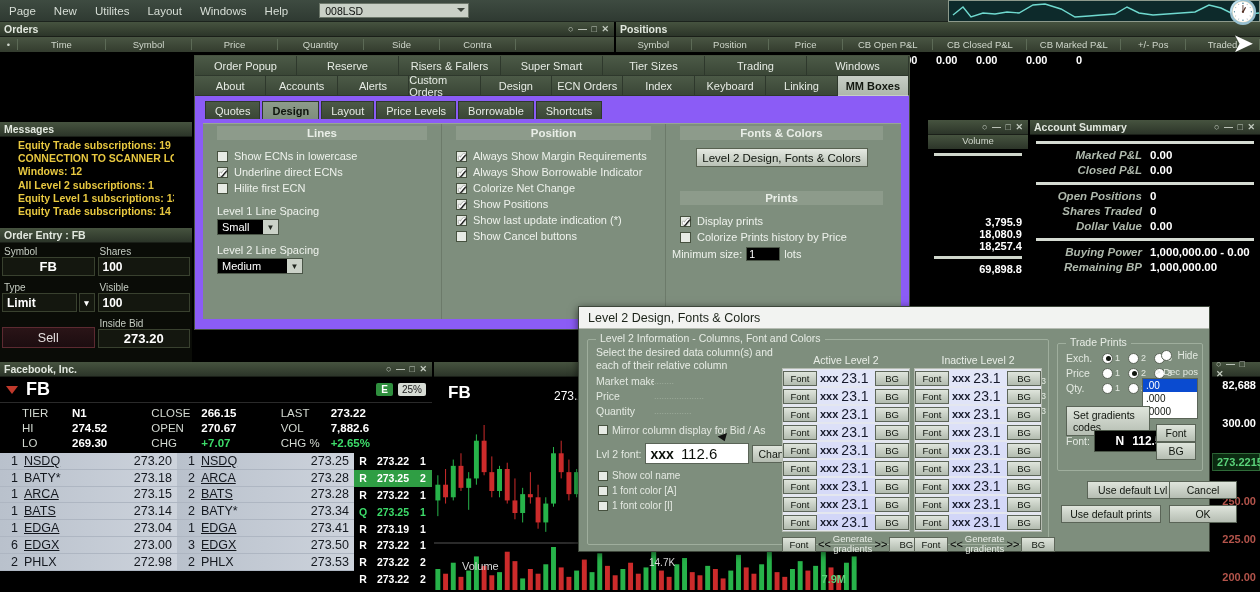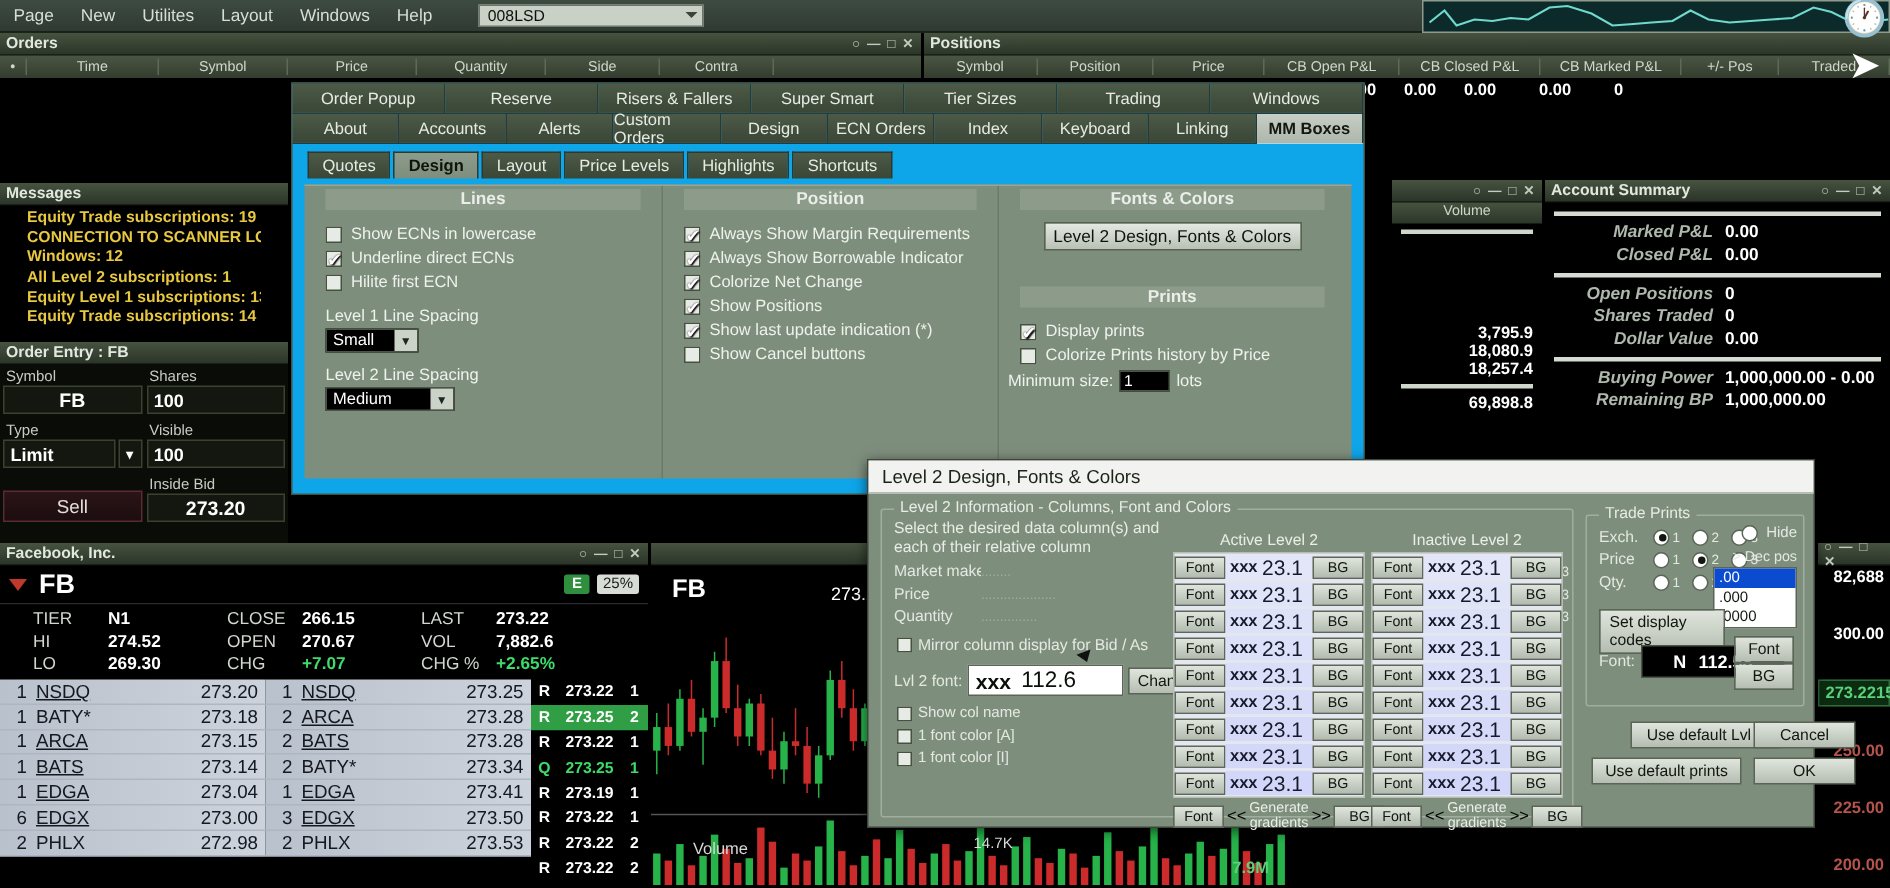--- a/index.html
+++ b/index.html
@@ -112,21 +112,21 @@
   .acct-row .k { width:120px; text-align:right; color:#aeb8ac; padding-right:8px; font-weight:bold; }
   .acct-row .v { color:#fff; font-weight:bold; font-style:normal; }
   .asep { height:3px; background:#d5dbd2; margin:4px 6px; }
 
   
   #pricestrip { left:1212px; top:362px; width:48px; height:230px; background:#000; }
   .ps-row { font-size:11px; font-weight:bold; text-align:right; padding:2px 4px; }
 
   
   #settings { position:absolute; left:194px; top:55px; width:716px; height:275px;
-    background:#0ea5e9; border:1px solid #46513f; }
+    background:#8b5cf6; border:1px solid #46513f; }
   .tabrow { display:flex; }
   .tab { flex:1; height:20px; background:linear-gradient(#4c5a47,#3a4636);
      color:#e6ebe4; font-size:11px; display:flex; align-items:center; justify-content:center;
      border-right:1px solid #2e382c; border-bottom:1px solid #2e382c; cursor:default; }
   .tab.sel { background:linear-gradient(#c7cec5,#aeb7ac); color:#12170f; font-weight:bold;
      border-bottom:1px solid #c7cec5; }
   .subtabrow { display:flex; padding:5px 6px 0 10px; gap:2px; }
   .subtab { height:18px; padding:0 9px; background:linear-gradient(#4c5a47,#3a4636);
      color:#e6ebe4; font-size:11px; display:flex; align-items:center;
      border:1px solid #2e382c; border-bottom:none; cursor:default; }
@@ -788,21 +788,21 @@
       <div class="tab">Index</div>
       <div class="tab">Keyboard</div>
       <div class="tab">Linking</div>
       <div class="tab sel">MM Boxes</div>
     </div>
   <div class="subtabrow" id="subTabs">
       <div class="subtab">Quotes</div>
       <div class="subtab sel">Design</div>
       <div class="subtab">Layout</div>
       <div class="subtab">Price Levels</div>
-      <div class="subtab">Highlights</div>
+      <div class="subtab">Borrowable</div>
       <div class="subtab">Shortcuts</div>
     </div>
   <div class="panel">
 
     <div class="col colA">
       <div class="secthdr">Lines</div>
       <div id="linesChecks">
           <div class="chk">
             <span class="box"></span>
             <span>Show ECNs in lowercase</span>
@@ -1170,21 +1170,21 @@
     <div style="position:absolute;right:4px;top:6px;display:flex;align-items:center;gap:3px;">
       <span class="radio" id="hideRadio"></span>
       <span style="color:#e3e9e1;font-size:10px;">Hide</span>
     </div>
     <div style="position:absolute;right:4px;top:22px;color:#e3e9e1;font-size:9.5px;">&gt; Dec pos</div>
     <div class="declist" style="position:absolute;right:4px;top:34px;" id="decList">
         <div class="decitem sel">.00</div>
         <div class="decitem">.000</div>
         <div class="decitem">.0000</div>
       </div>
-    <button class="sbtn" style="position:absolute;left:8px;top:62px;width:84px;text-align:left;">Set display codes</button>
+    <button class="sbtn" style="position:absolute;left:8px;top:62px;width:84px;text-align:left;">Set gradients codes</button>
     <div style="position:absolute;left:8px;top:86px;display:flex;align-items:center;gap:4px;">
       <span style="color:#e3e9e1;font-size:10.5px;">Font:</span>
       <span class="blackfont">
         <span>N</span>
         <span>112.58</span>
       </span>
     </div>
     <button class="sbtn" style="position:absolute;right:6px;top:80px;width:40px;">Font</button>
     <button class="sbtn" style="position:absolute;right:6px;top:98px;width:40px;">BG</button>
   </div>

